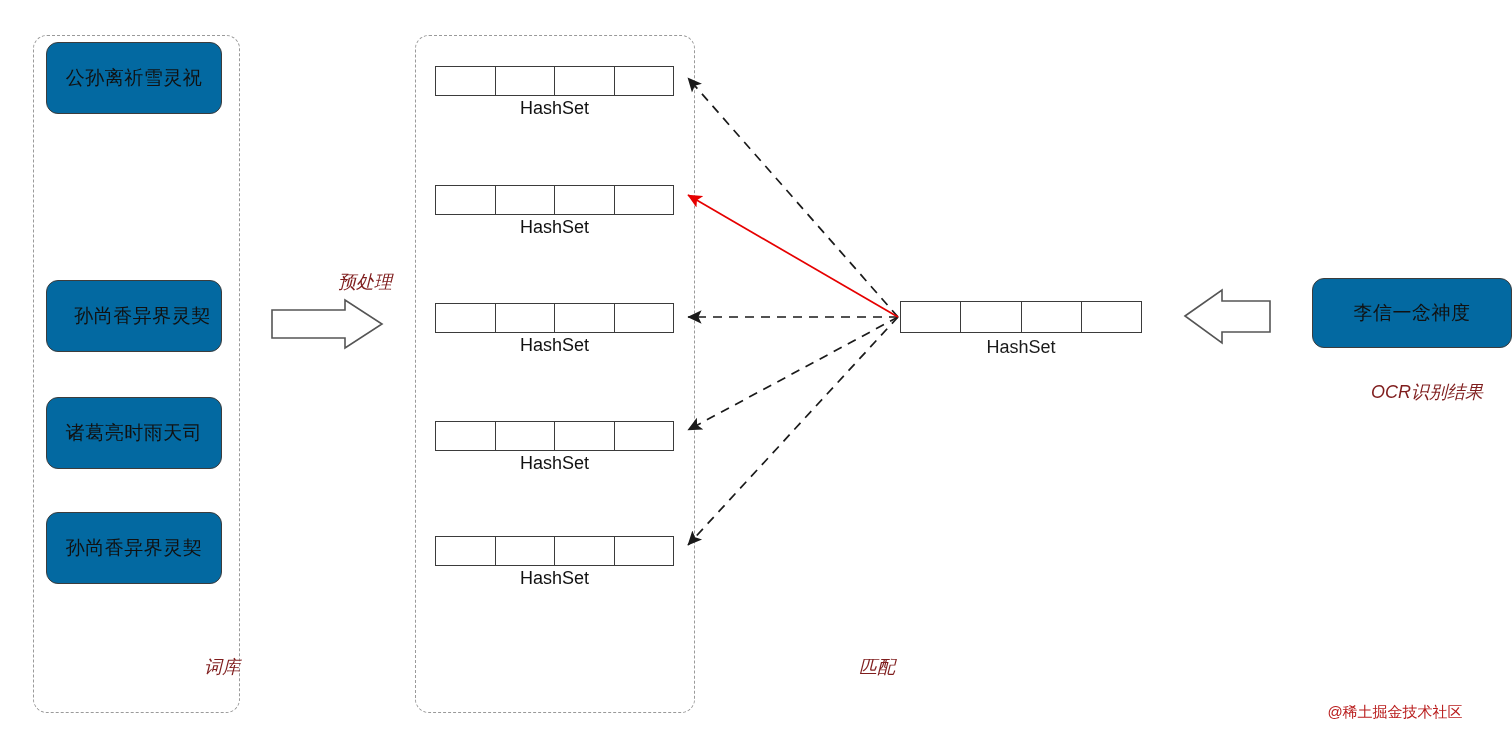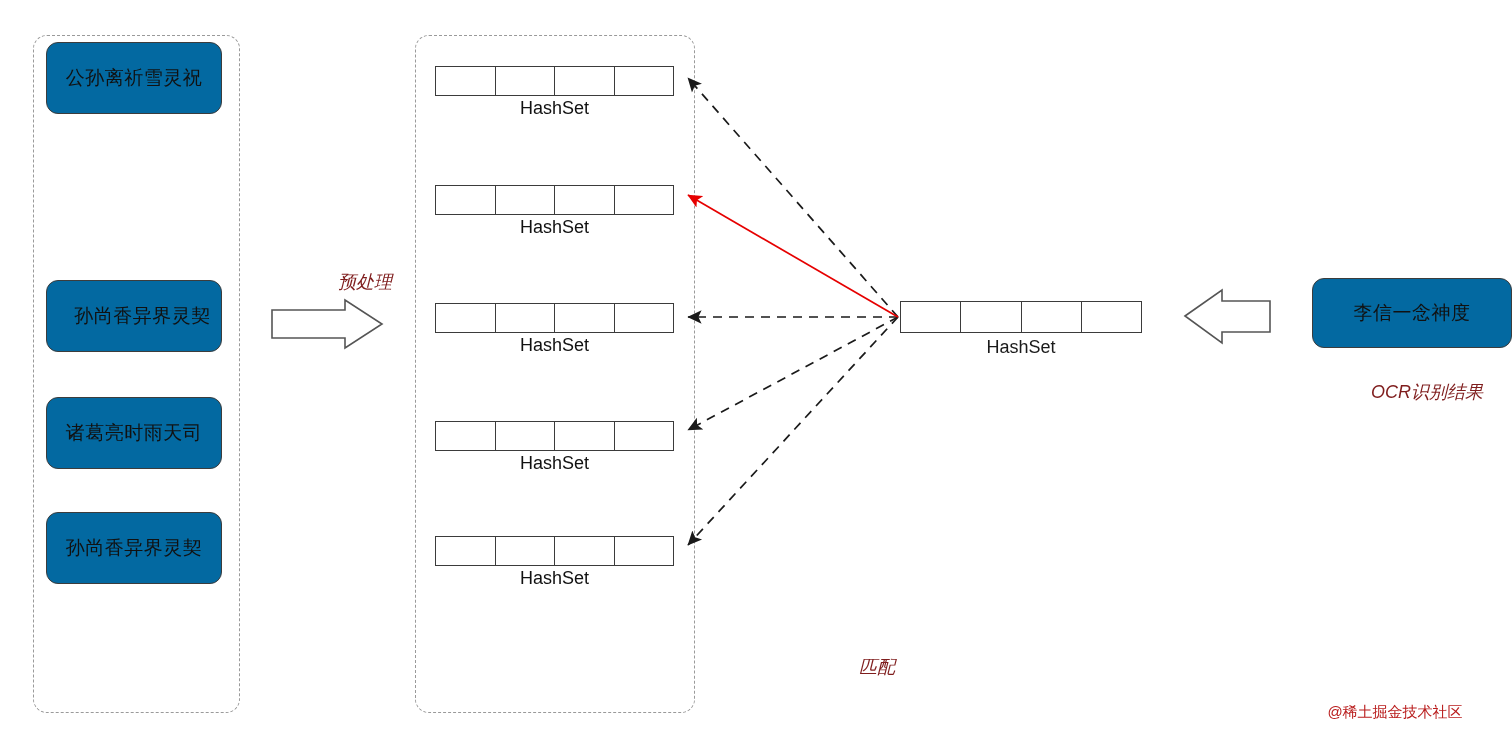--- a/index.html
+++ b/index.html
@@ -179,20 +179,21 @@
   <div class="word-box dict-box" style="top:280px;padding-left:17px;">
     <span>孙尚香异界灵契</span>
   </div>
   <div class="word-box dict-box" style="top:397px;">
     <span>诸葛亮时雨天司</span>
   </div>
   <div class="word-box dict-box" style="top:512px;">
     <span>孙尚香异界灵契</span>
   </div>
 
+  <div class="caption" id="dict-caption">词库</div>
 
   <div class="caption" id="preprocess-label">预处理</div>
 
   <div class="hashset" style="top:66px;">
     <div class="cells">
       <div class="cell"></div>
       <div class="cell"></div>
       <div class="cell"></div>
       <div class="cell"></div>
     </div>

